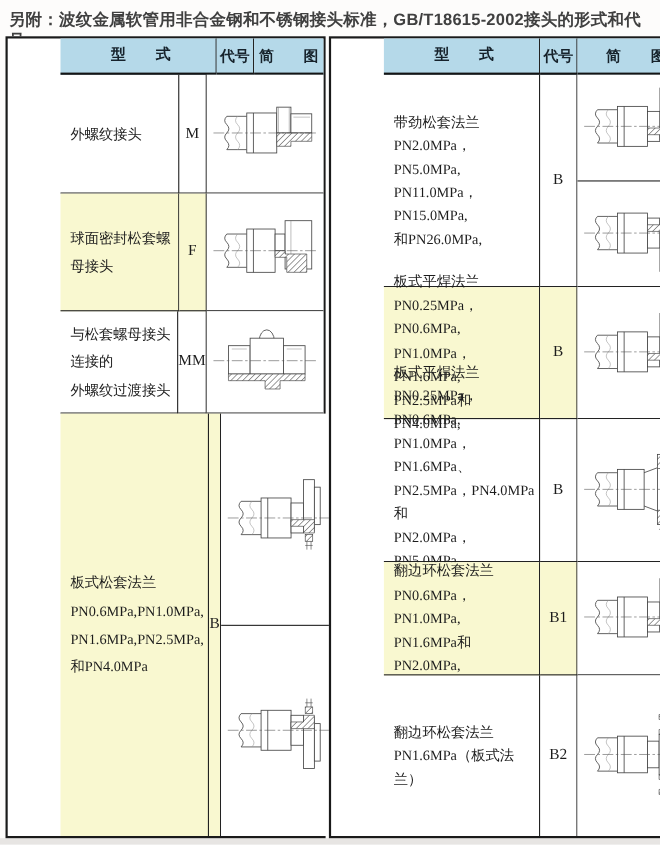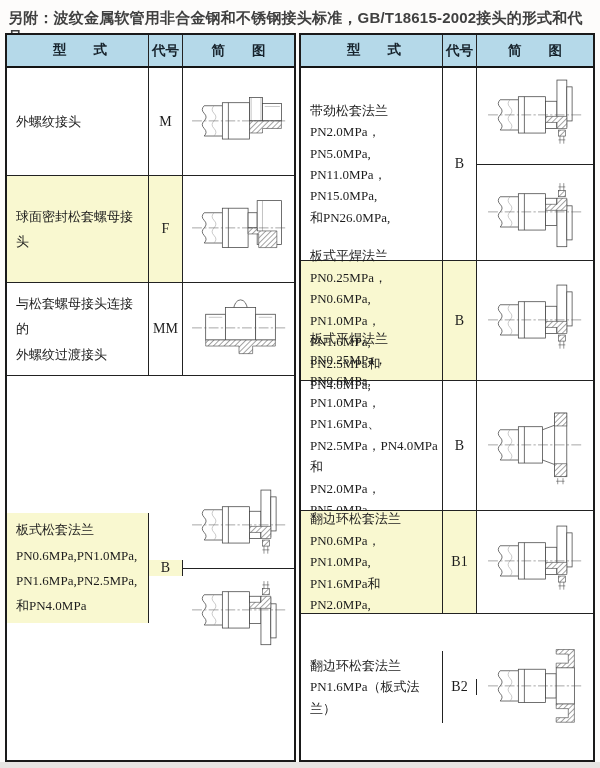--- a/index.html
+++ b/index.html
@@ -11,22 +11,22 @@
   .title{
     height:33px;box-sizing:border-box;padding:9px 0 0 8px;
     font-family:"Liberation Sans","DejaVu Sans",sans-serif;
     font-weight:bold;font-size:15px;color:#404040;letter-spacing:.2px;
   }
   .tables{display:flex;gap:3px;margin:0 5px;height:729px;}
   .tbl{border:2px solid var(--bd);box-sizing:border-box;background:#fff;
        display:flex;flex-direction:column;}
   .tbl.left{width:291px;}
   .tbl.right{flex:1;}
-  .row{display:flex;flex-shrink:0;}
-  .row:last-child{flex:1;align-items:center;}
+  .row{display:flex;flex-shrink:0;margin-left:48px;}
+  .row:last-child{flex:1;}
   .cell{box-sizing:border-box;border-right:1px solid #222;border-bottom:1px solid #222;}
   .row:last-child .cell{border-bottom:none;}
   .c-diag{border-right:none;}
   .head .cell{
     border-bottom:2px solid #141414;background:var(--hdr);
     display:flex;align-items:center;justify-content:center;
     font-family:"Liberation Sans","DejaVu Sans",sans-serif;
     font-weight:bold;font-size:13.5px;color:#16222b;
   }
   .c-type{width:142px;display:flex;align-items:center;

